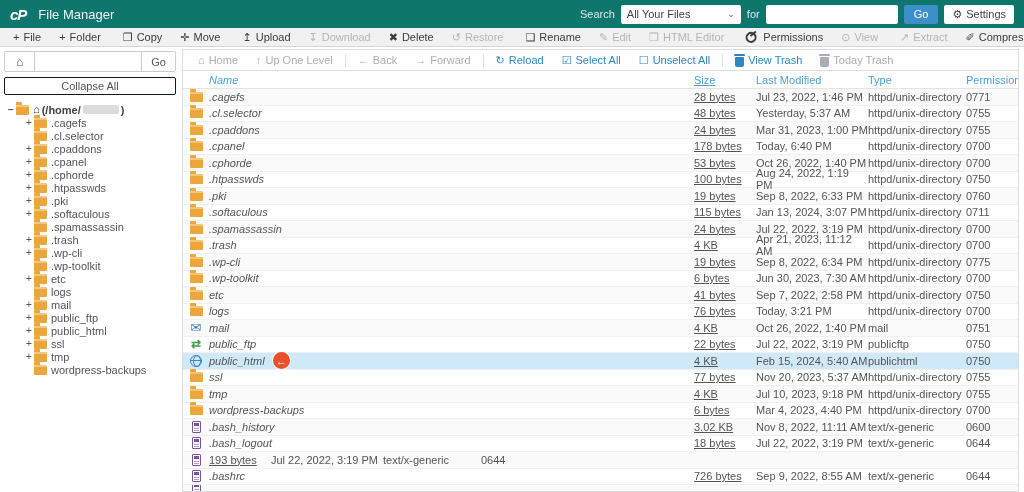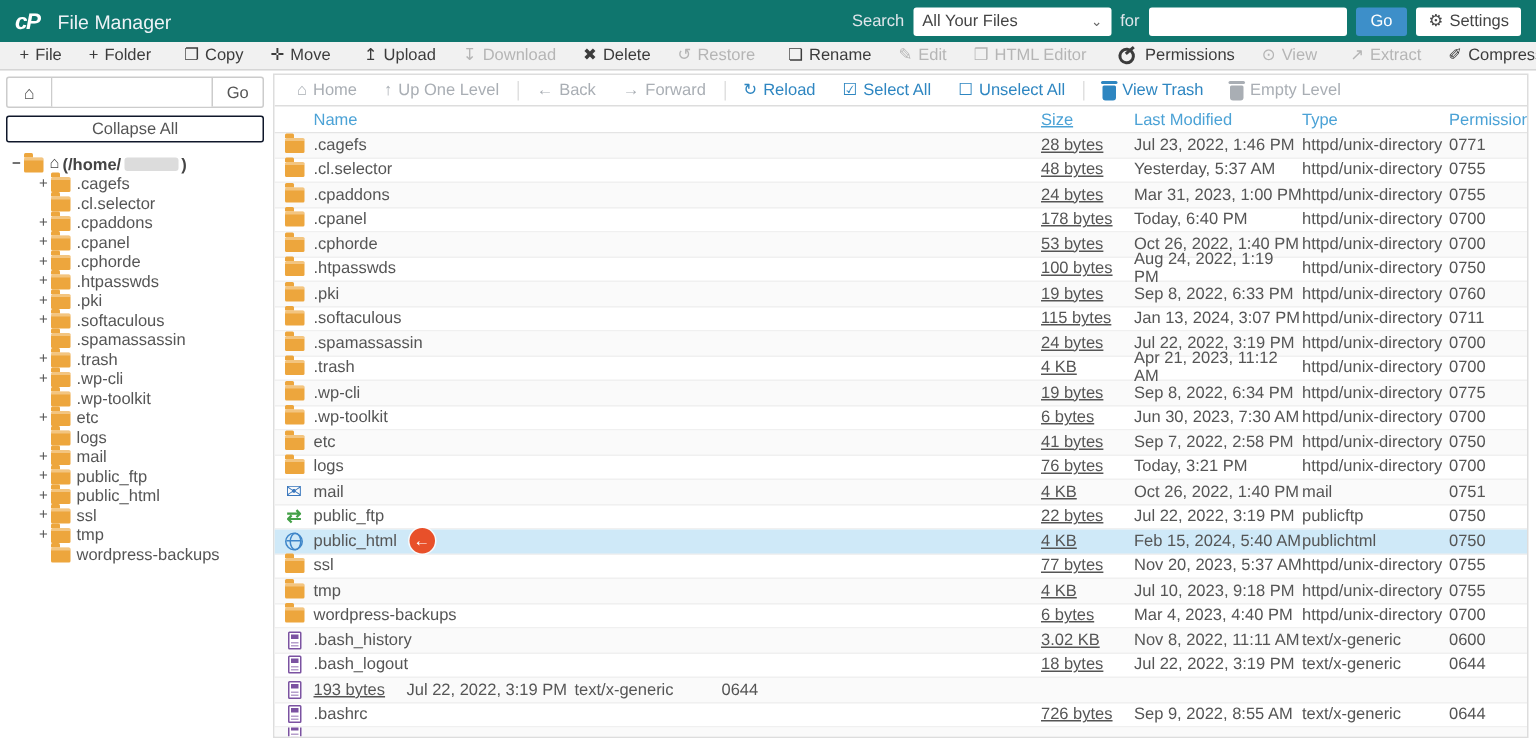--- a/index.html
+++ b/index.html
@@ -5,21 +5,21 @@
   * { margin:0; padding:0; box-sizing:border-box; }
   html,body { width:1024px; height:492px; overflow:hidden; background:#fff;
     font-family:"Liberation Sans", sans-serif; }
 
   
   .appbar { height:28px; background:#0f766e; display:flex; align-items:center; padding:0 10px; }
   .logo { color:#fff; font-weight:bold; font-style:italic; font-size:15px; letter-spacing:-1px; }
   .apptitle { color:#eef2f6; font-size:13px; margin-left:12px; }
   .appbar-right { margin-left:auto; display:flex; align-items:center; gap:6px; font-size:11px; }
   .appbar-right .lbl { color:#dfe5ea; }
-  .scope-select { background:#fff; border-radius:2px; height:19px; width:132px; display:flex;
+  .scope-select { background:#fff; border-radius:2px; height:19px; width:120px; display:flex;
     align-items:center; justify-content:space-between; padding:0 6px; color:#444; cursor:pointer; }
   .scope-select .glyph { font-size:9px; color:#666; }
   .search-input { width:132px; height:19px; border:none; border-radius:2px; padding:0 5px; font-size:11px; }
   .btn-go { background:#3d8fc9; color:#fff; border:none; height:19px; padding:0 10px;
     border-radius:2px; font-size:11px; cursor:pointer; }
   .btn-settings { background:#fff; color:#444; border:none; height:19px; padding:0 8px;
     border-radius:2px; font-size:11px; display:flex; align-items:center; gap:4px; cursor:pointer; }
 
   
   .toolbar { height:19px; background:#f1f1f1; border-bottom:1px solid #d6d6d6; display:flex;
@@ -62,21 +62,21 @@
 
   
   .thead { display:flex; align-items:center; height:18px; font-size:11px; color:#4ba2d6;
     border-bottom:1px solid #e4e4e4; }
   .trow { display:flex; align-items:center; height:16.5px; font-size:11px; color:#555;
     border-bottom:1px solid #f0f0f0; cursor:pointer; }
   .trow:nth-child(odd) { background:#fafafa; }
   .trow.selected { background:#cfe9f8; }
   .trow.partial { height:6px; overflow:hidden; border-bottom:none; }
   .col-icon { width:26px; display:flex; justify-content:center; flex-shrink:0; }
-  .col-name { flex:1; display:flex; align-items:center; gap:8px; min-width:0; }
+  .col-name { flex:1; display:flex; align-items:center; gap:8px; min-width:0;font-style:italic; }
   .col-size { width:62px; flex-shrink:0;text-decoration:underline; }
   .col-mod { width:112px; flex-shrink:0; }
   .col-type { width:98px; flex-shrink:0; }
   .col-perm { width:52px; flex-shrink:0; }
   .thead .col-name { padding-left:26px; }
 
   
   .marker { width:17px; height:17px; border-radius:50%; background:#e8502a;
     display:flex; align-items:center; justify-content:center; color:#fff; font-weight:bold;
     font-size:11px; box-shadow:0 0 0 1px rgba(255,255,255,.8); flex-shrink:0; }
@@ -356,21 +356,21 @@
           <span class="glyph glyph-unselect-all">☐</span>
           <span>Unselect All</span>
         </span>
         <span class="nsep"></span>
         <span class="nitem link">
           <span class="ico ico-trash"></span>
           <span>View Trash</span>
         </span>
         <span class="nitem disabled">
           <span class="ico ico-trash"></span>
-          <span>Empty Level</span>
+          <span>Today Trash</span>
         </span>
       </div>
     <div class="thead">
       <span class="col-name">Name</span>
       <span class="col-size">Size</span>
       <span class="col-mod">Last Modified</span>
       <span class="col-type">Type</span>
       <span class="col-perm">Permissions</span>
     </div>
     <div id="tbody">

